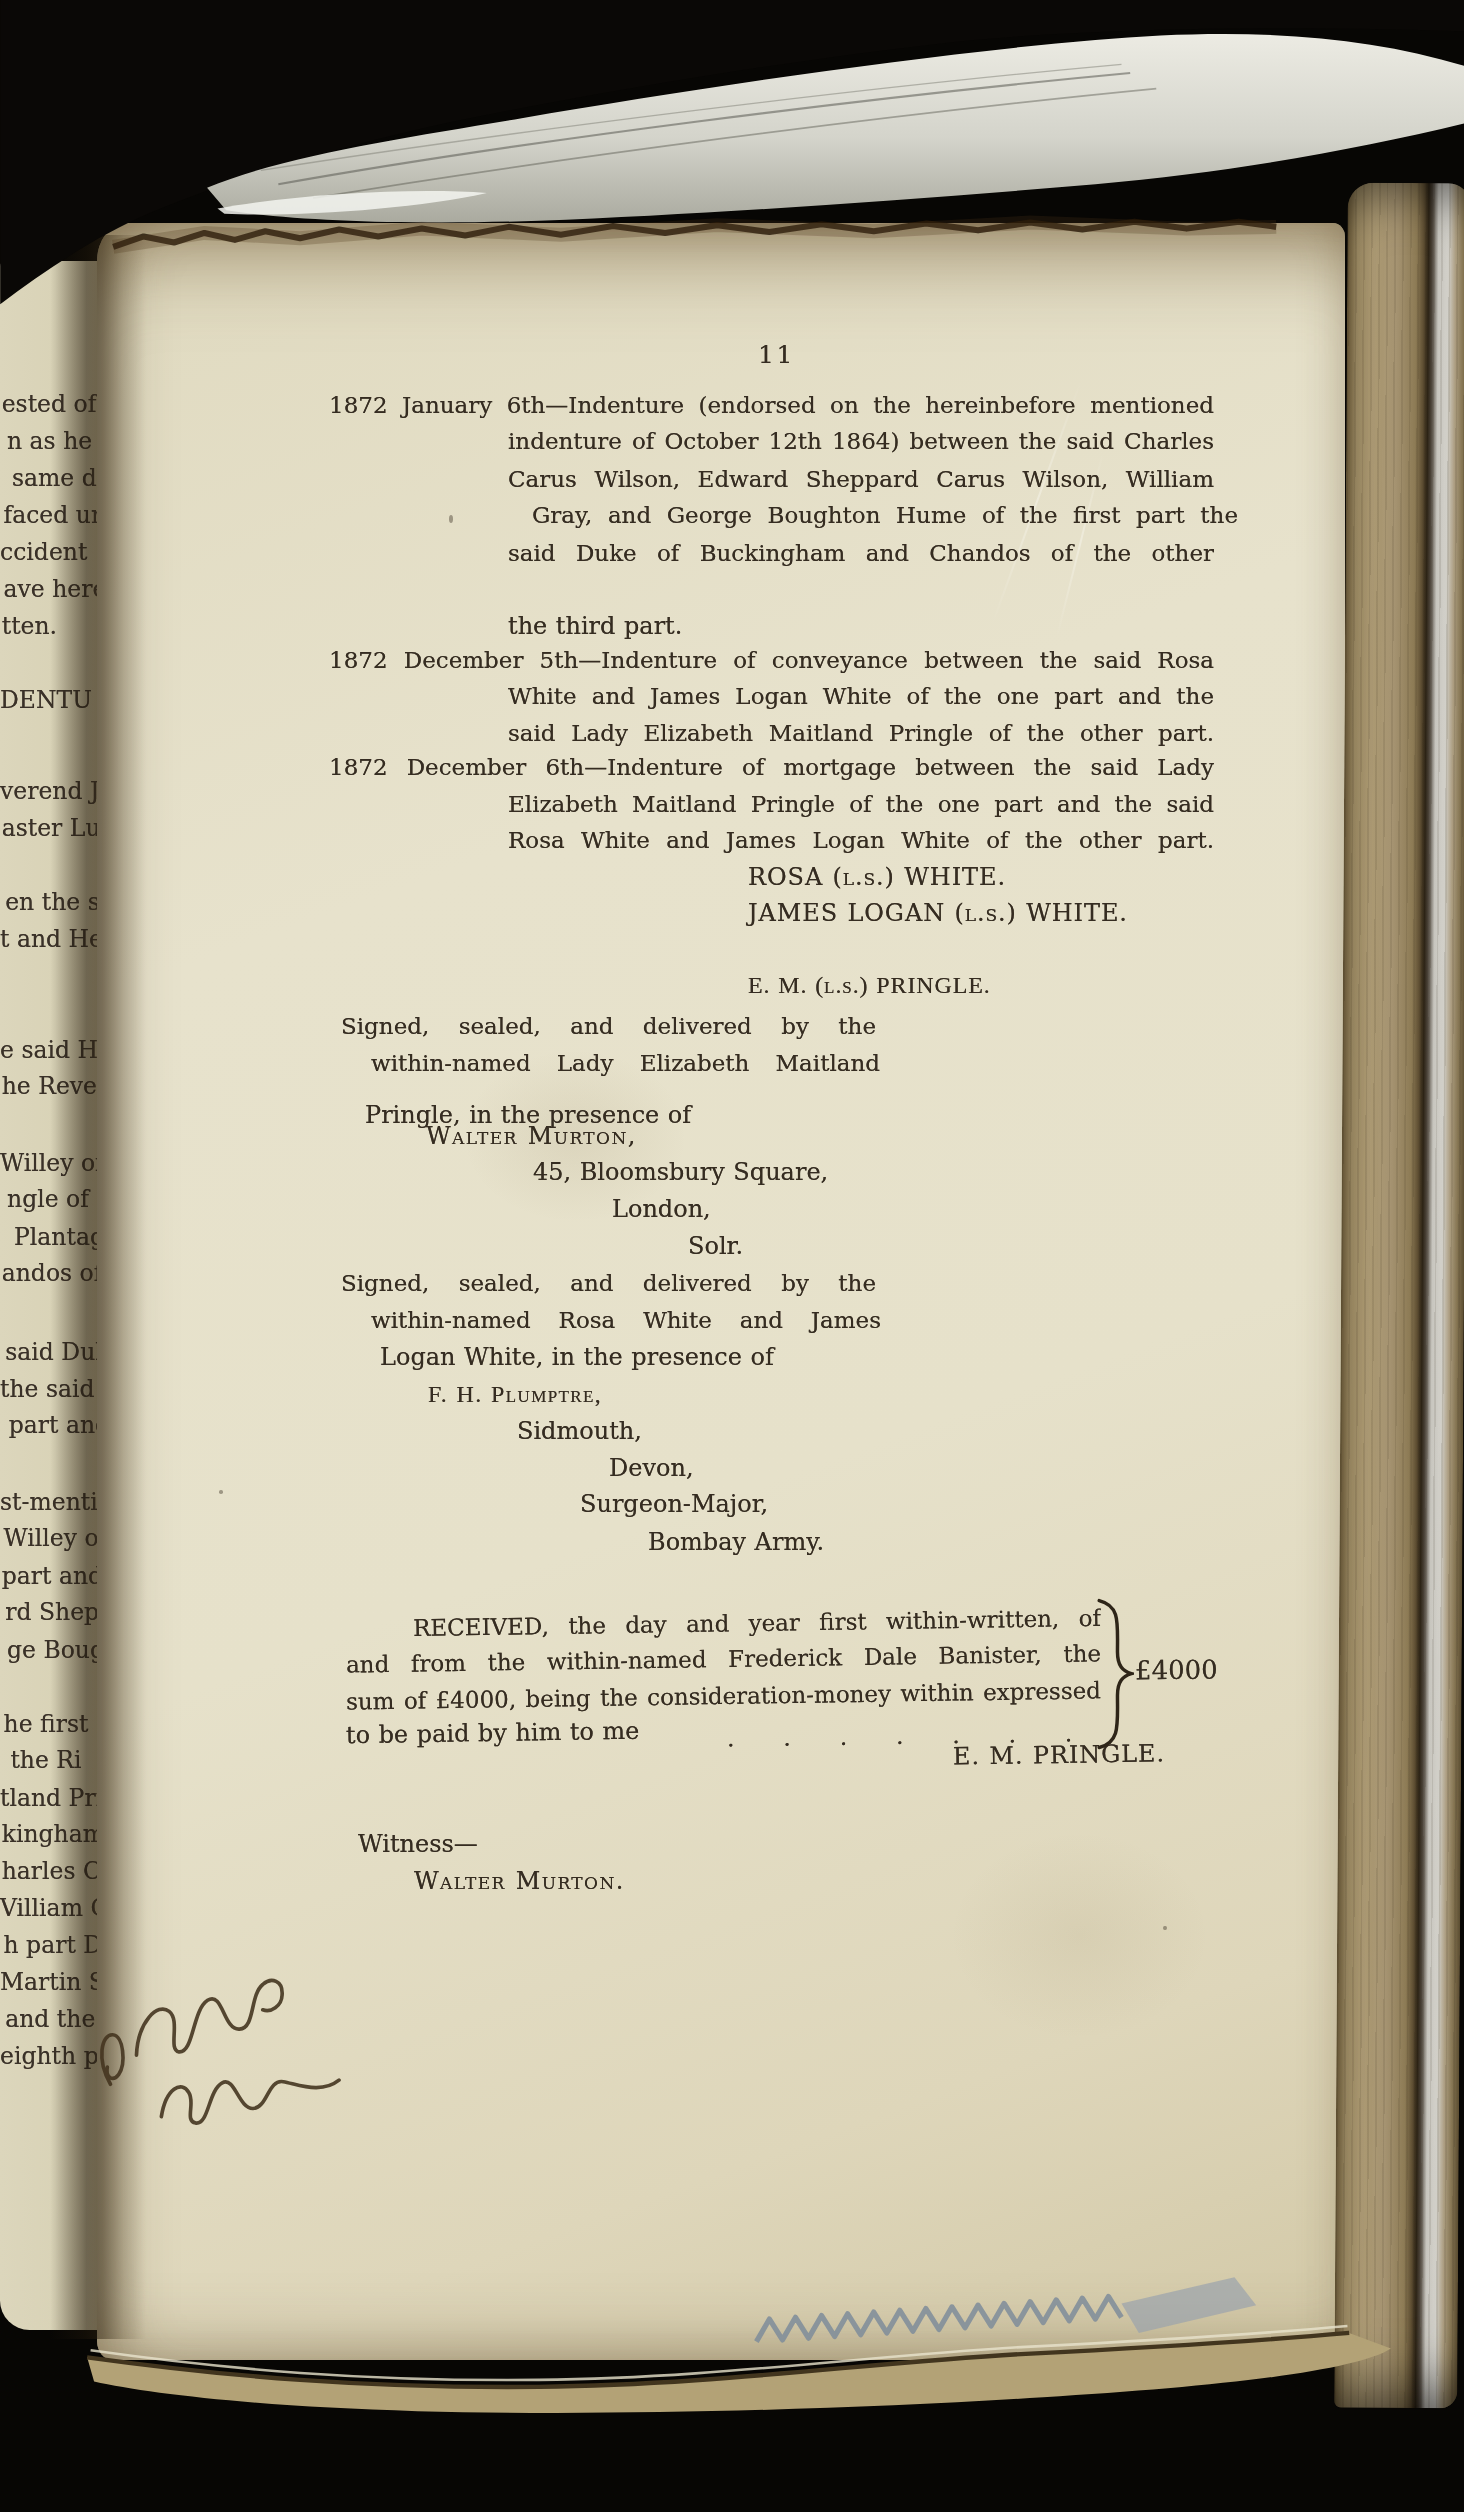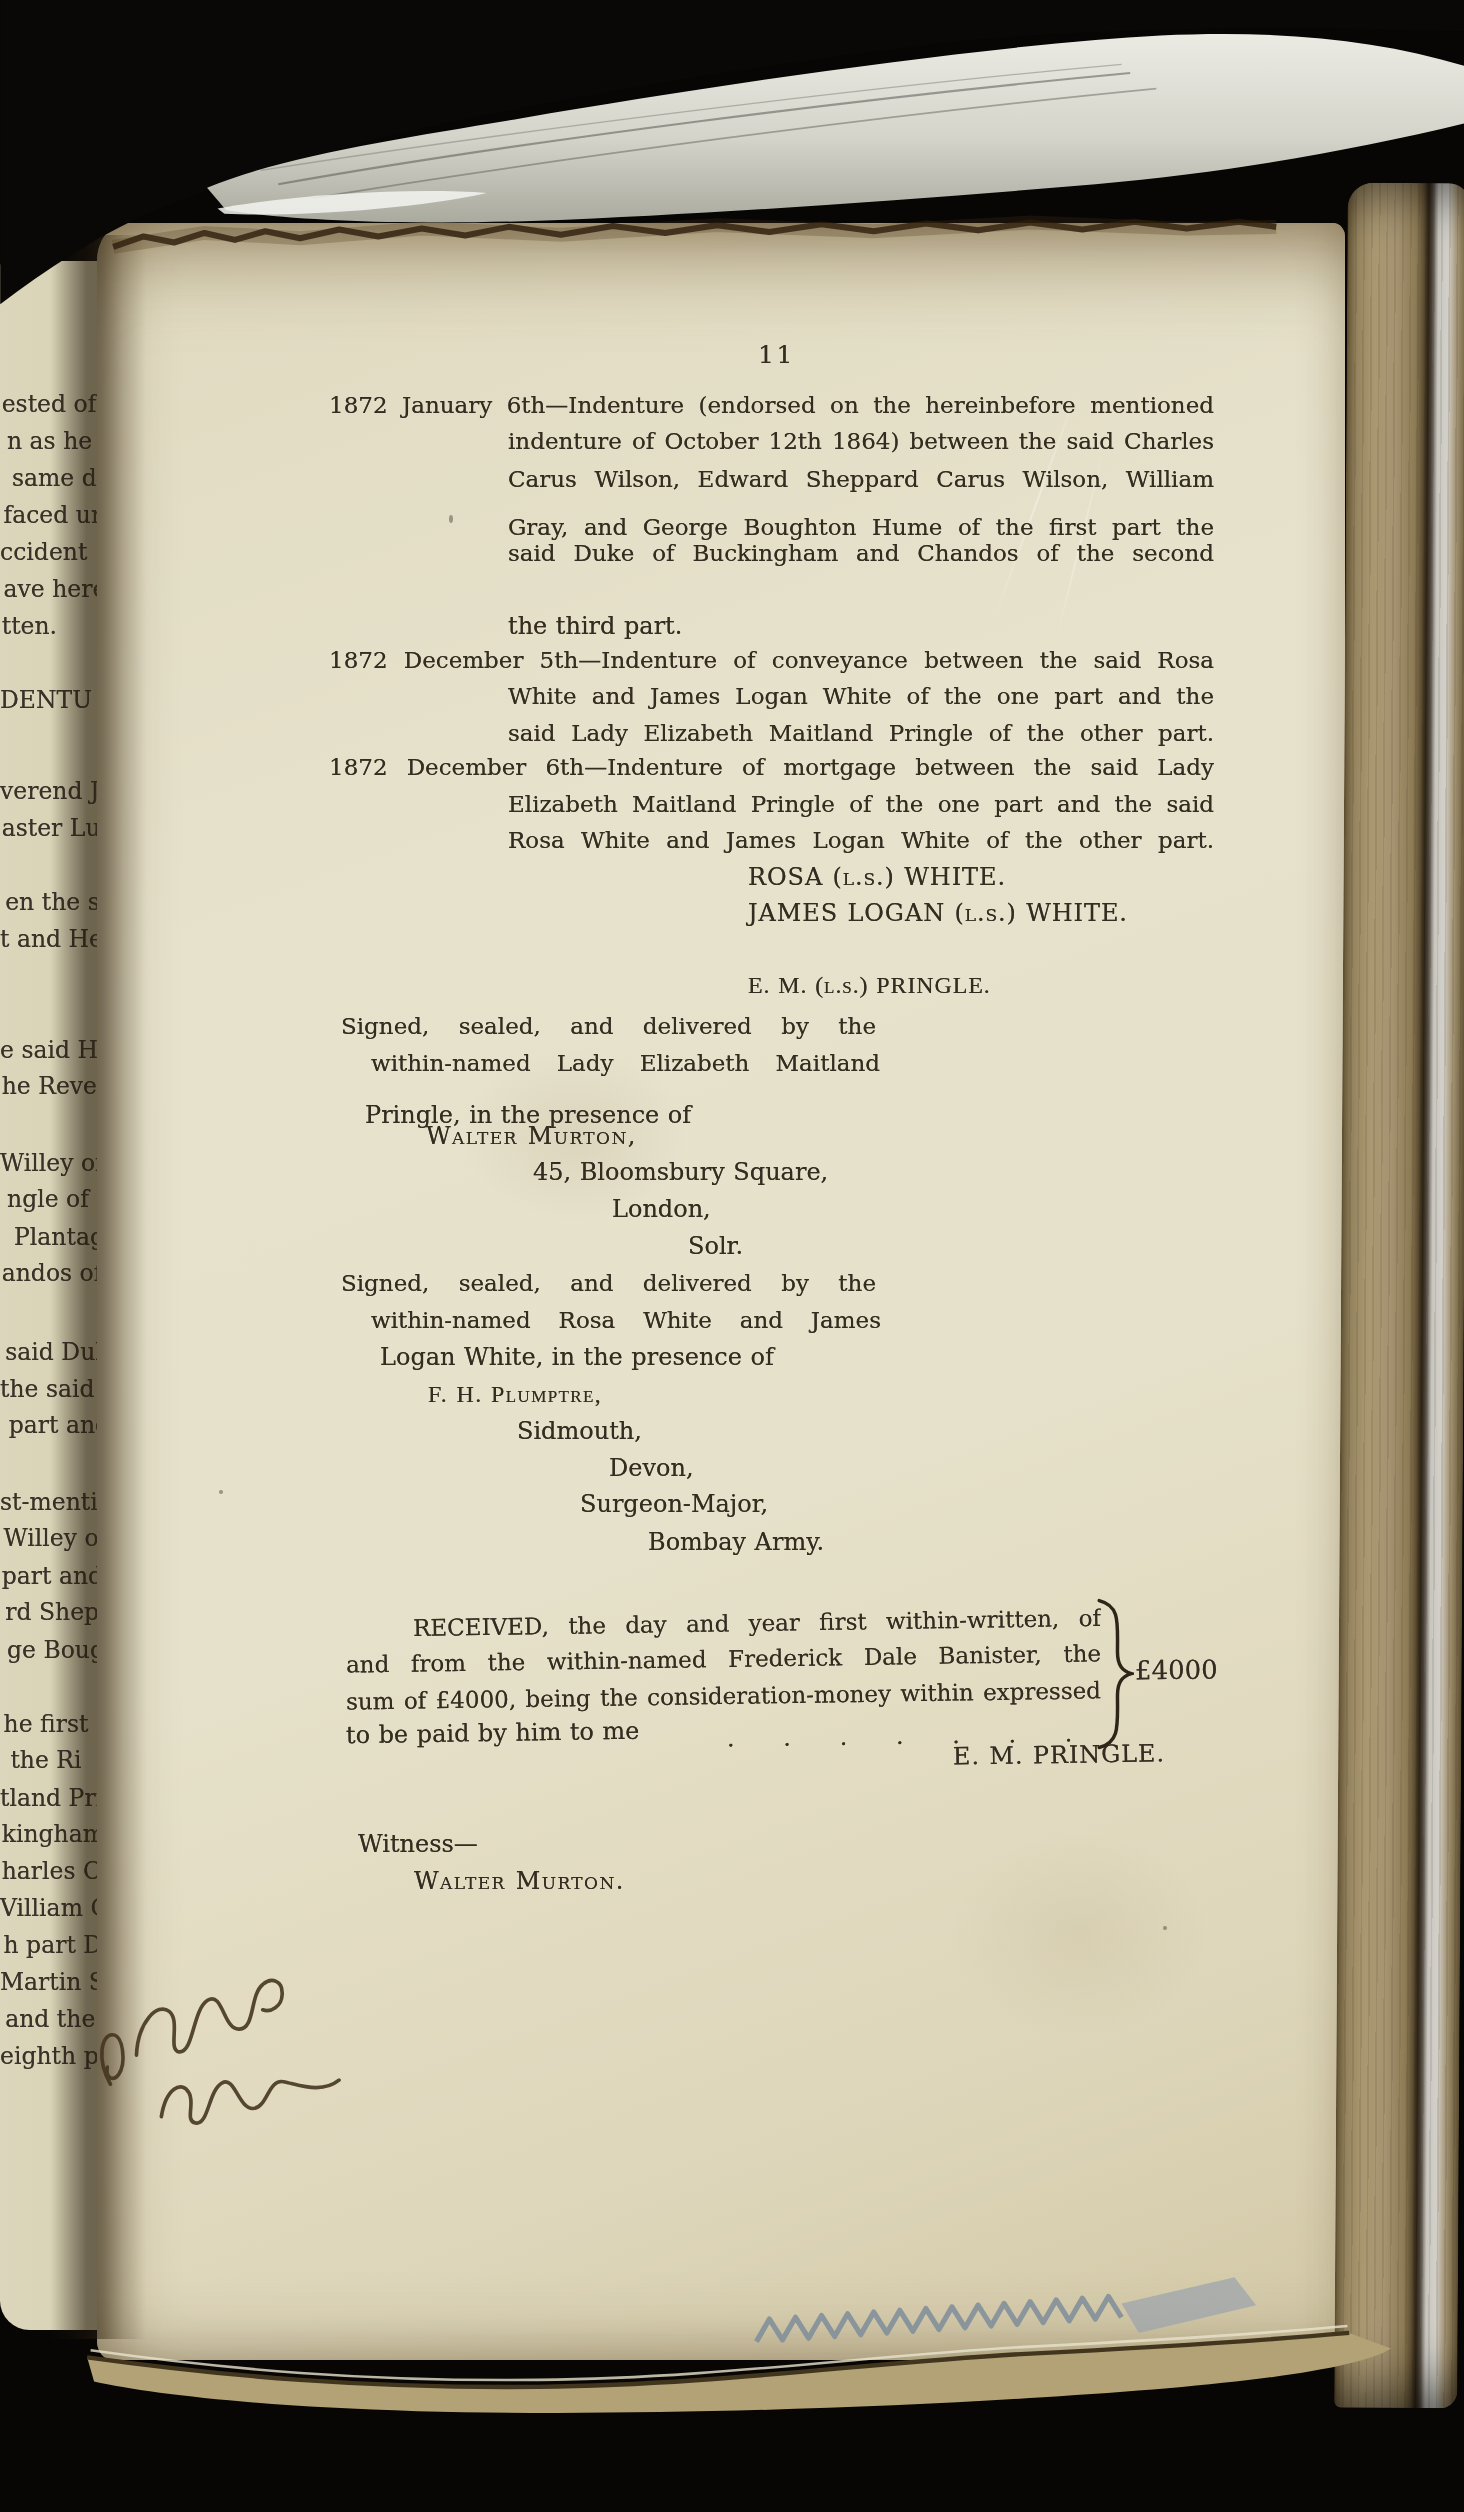--- a/index.html
+++ b/index.html
@@ -96,22 +96,22 @@
     <div class="crease" style="left:982px;top:226px;height:191px;transform:rotate(14deg);"></div>
   </div>
 
   <div class="gutter"></div>
 
   <div class="t pageno" style="left:758px;top:336px;">11</div>
 
   <div class="t j" style="left:329px;top:387px;width:885px;">1872 January 6th—Indenture (endorsed on the hereinbefore mentioned</div>
   <div class="t j" style="left:508px;top:423px;width:706px;">indenture of October 12th 1864) between the said Charles</div>
   <div class="t j" style="left:508px;top:461px;width:706px;">Carus Wilson, Edward Sheppard Carus Wilson, William</div>
-  <div class="t j" style="left:508px;top:497px;width:706px;margin-top:12px;">Gray, and George Boughton Hume of the first part the</div>
-  <div class="t j" style="left:508px;top:535px;width:706px;">said Duke of Buckingham and Chandos of the second</div>
+  <div class="t j" style="left:532px;top:497px;width:706px;">Gray, and George Boughton Hume of the first part the</div>
+  <div class="t j" style="left:508px;top:535px;width:706px;">said Duke of Buckingham and Chandos of the other</div>
   <div class="t" style="left:508px;top:608px;">the third part.</div>
 
   <div class="t j" style="left:329px;top:642px;width:885px;">1872 December 5th—Indenture of conveyance between the said Rosa</div>
   <div class="t j" style="left:508px;top:678px;width:706px;">White and James Logan White of the one part and the</div>
   <div class="t j" style="left:508px;top:715px;width:706px;">said Lady Elizabeth Maitland Pringle of the other part.</div>
 
   <div class="t j" style="left:329px;top:749px;width:885px;">1872 December 6th—Indenture of mortgage between the said Lady</div>
   <div class="t j" style="left:508px;top:786px;width:706px;">Elizabeth Maitland Pringle of the one part and the said</div>
   <div class="t j" style="left:508px;top:822px;width:706px;">Rosa White and James Logan White of the other part.</div>
 

